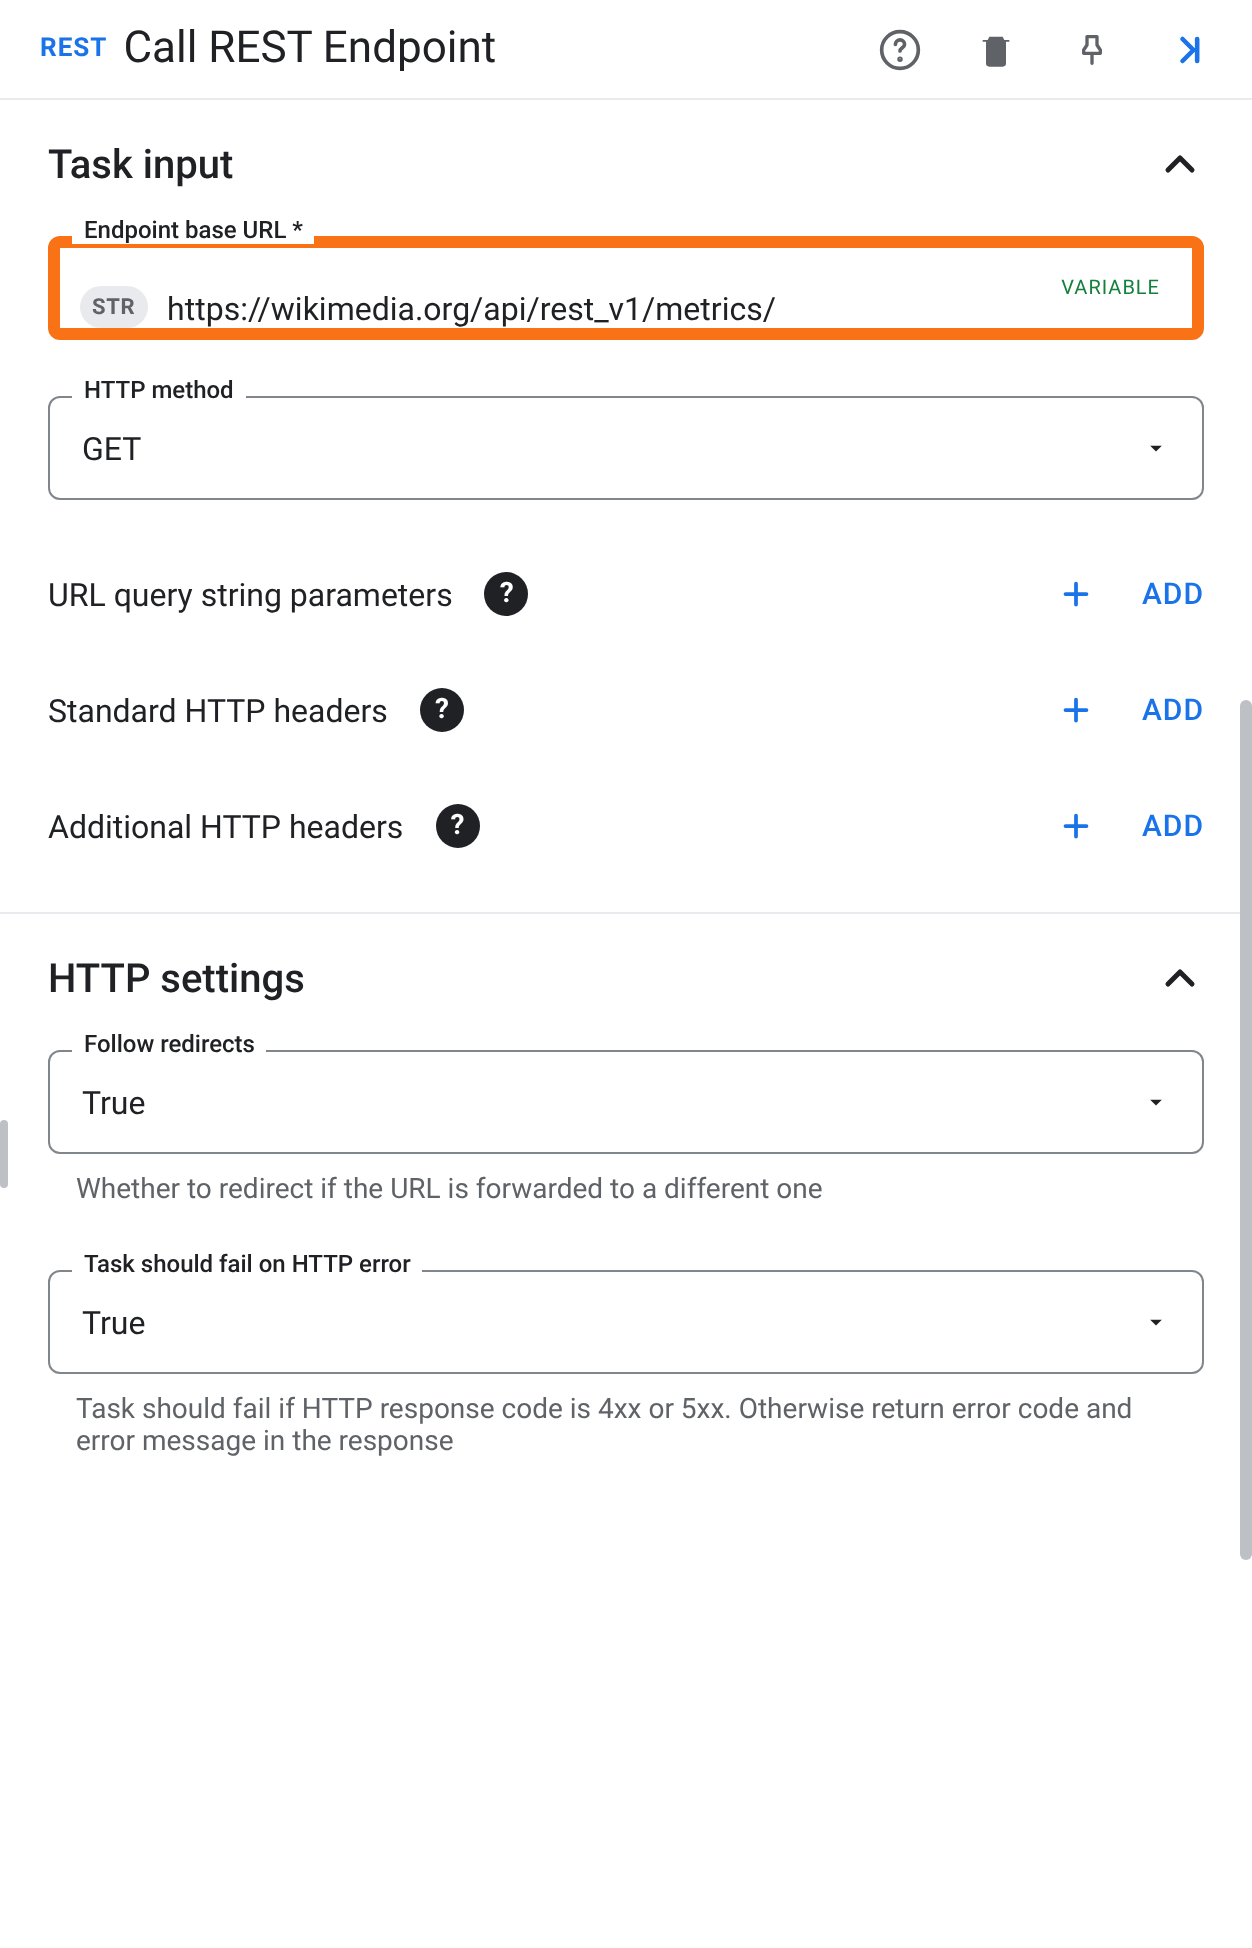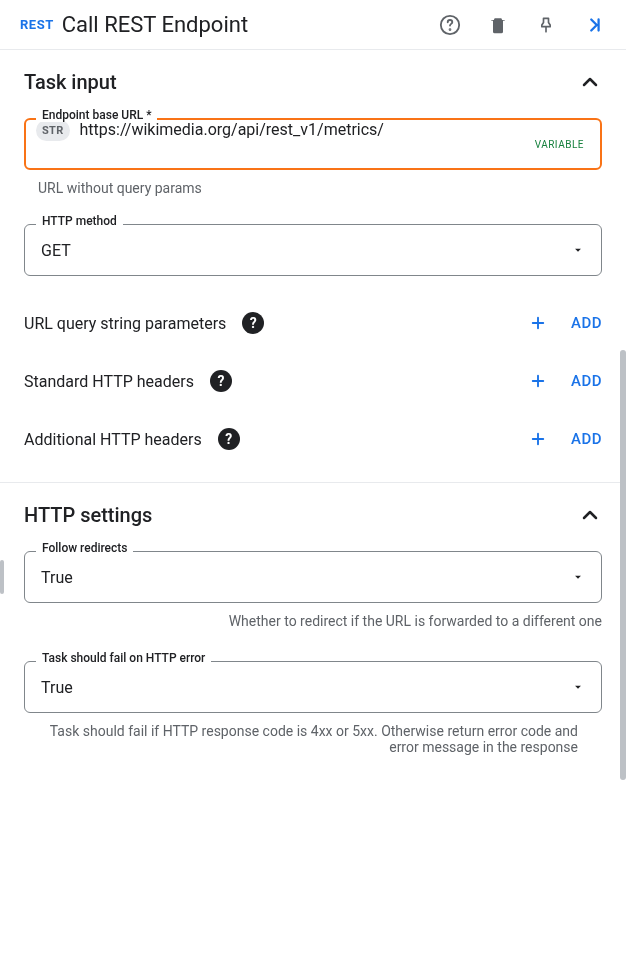--- a/index.html
+++ b/index.html
@@ -85,24 +85,24 @@
       top: -10px;
       left: 12px;
       background: #fff;
       padding: 0 6px;
       font-size: 12px;
       font-weight: 500;
       color: #202124;
       z-index: 1;
     }
     .field-box {
-      border: 2px solid #f97316;
+      border: 6px solid #f97316;
       border-radius: 6px;
       display: flex;
-      align-items: flex-start;
+      align-items: flex-end;
       padding: 0;
       height: 52px;
       overflow: hidden;
     }
     .str-badge {
       background: #e8eaed;
       color: #5f6368;
       font-size: 11px;
       font-weight: 700;
       padding: 4px 6px;
@@ -183,21 +183,20 @@
       font-size: 15px;
       letter-spacing: 0.5px;
       cursor: pointer;
     }
     .add-btn svg {
       width: 18px;
       height: 18px;
     }
     .settings-panel {
       padding: 20px 24px;
-      text-align: right;
     }
     .settings-field {
       margin-top: 24px;
     }
     .scrollbar-indicator {
       position: absolute;
       right: 0;
       top: 350px;
       width: 6px;
       height: 430px;
@@ -257,21 +256,20 @@
   </div>
 
   <div class="field-wrapper">
     <span class="field-label">Endpoint base URL *</span>
     <div class="field-box">
       <span class="str-badge">STR</span>
       <div class="field-input">https://wikimedia.org/api/rest_v1/metrics/</div>
       <span class="variable-btn">VARIABLE</span>
     </div>
   </div>
-  <div class="field-helper">URL without query params</div>
 
   <div class="field-wrapper" style="margin-top:28px;">
     <span class="field-label">HTTP method</span>
     <div class="select-box">
       <span>GET</span>
       <svg viewBox="0 0 24 24" width="14" height="14" fill="#202124">
         <path d="M7 10l5 5 5-5z"></path>
       </svg>
     </div>
   </div>

